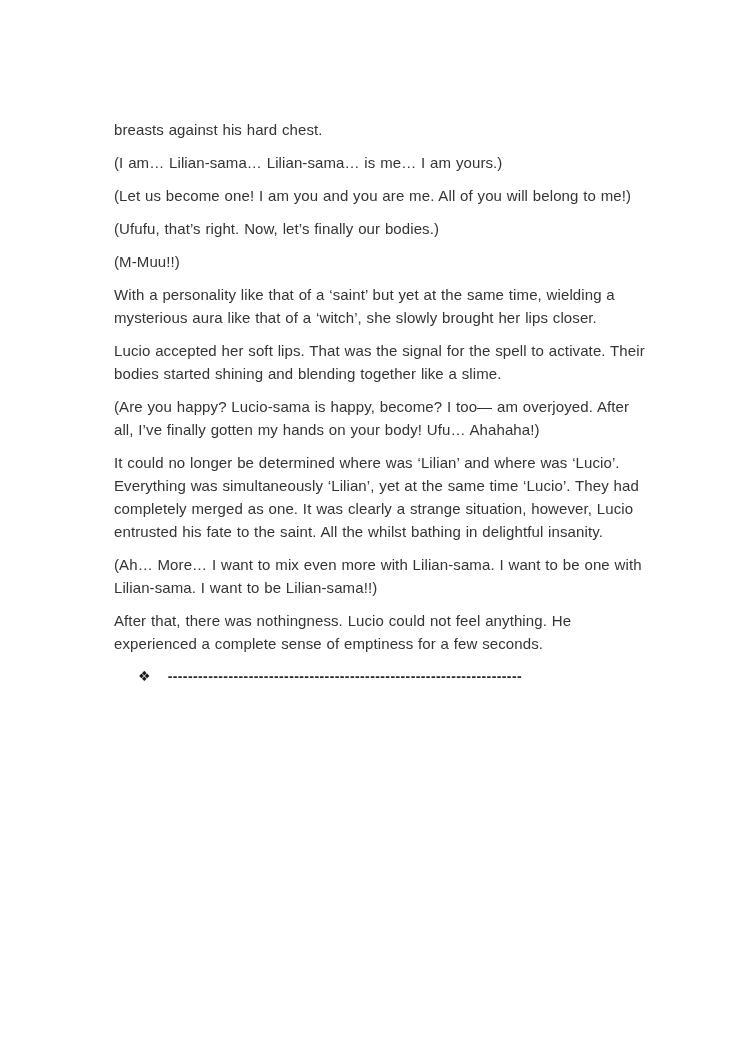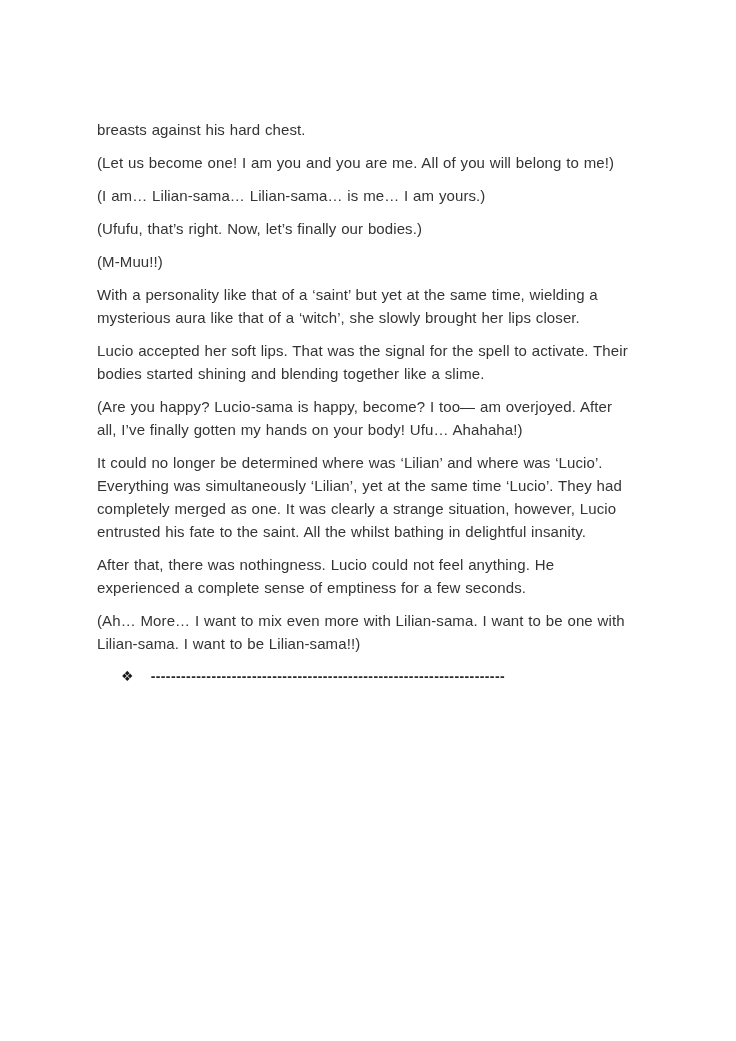--- a/index.html
+++ b/index.html
@@ -12,21 +12,21 @@
     width: 736px;
     height: 1041px;
     background: #ffffff;
     overflow: hidden;
     font-family: "Liberation Sans", "DejaVu Sans", sans-serif;
     color: #343434;
   }
   .content {
     position: absolute;
     top: 118px;
-    left: 97px;
+    left: 114px;
     width: 532px;
     font-size: 15px;
     line-height: 23px;
     letter-spacing: 0.1px;
   }
   .para {
     margin: 0 0 10px 0;
     word-spacing: 0.5px;
   }
   .separator {
@@ -49,28 +49,28 @@
     letter-spacing: 0.4px;
     color: #2b2b2b;
   }
 </style>
 </head>
 <body>
 
 <div class="page">
   <div class="content">
     <p class="para">breasts against his hard chest.</p>
+    <p class="para">(I am… Lilian-sama… Lilian-sama… is me… I am yours.)</p>
     <p class="para">(Let us become one! I am you and you are me. All of you will belong to me!)</p>
-    <p class="para">(I am… Lilian-sama… Lilian-sama… is me… I am yours.)</p>
     <p class="para">(Ufufu, that’s right. Now, let’s finally our bodies.)</p>
     <p class="para">(M-Muu!!)</p>
     <p class="para">With a personality like that of a ‘saint’ but yet at the same time, wielding a mysterious aura like that of a ‘witch’, she slowly brought her lips closer.</p>
     <p class="para">Lucio accepted her soft lips. That was the signal for the spell to activate. Their bodies started shining and blending together like a slime.</p>
     <p class="para">(Are you happy? Lucio-sama is happy, become? I too— am overjoyed. After all, I’ve finally gotten my hands on your body! Ufu… Ahahaha!)</p>
     <p class="para">It could no longer be determined where was ‘Lilian’ and where was ‘Lucio’. Everything was simultaneously ‘Lilian’, yet at the same time ‘Lucio’. They had completely merged as one. It was clearly a strange situation, however, Lucio entrusted his fate to the saint. All the whilst bathing in delightful insanity.</p>
+    <p class="para">(Ah… More… I want to mix even more with Lilian-sama. I want to be one with Lilian-sama. I want to be Lilian-sama!!)</p>
     <p class="para">After that, there was nothingness. Lucio could not feel anything. He experienced a complete sense of emptiness for a few seconds.</p>
-    <p class="para">(Ah… More… I want to mix even more with Lilian-sama. I want to be one with Lilian-sama. I want to be Lilian-sama!!)</p>
     <p class="separator">
       <span class="bullet">❖</span>
       <span class="dashes">----------------------------------------------------------------------</span>
     </p>
   </div>
 </div>
 
 </body></html>

